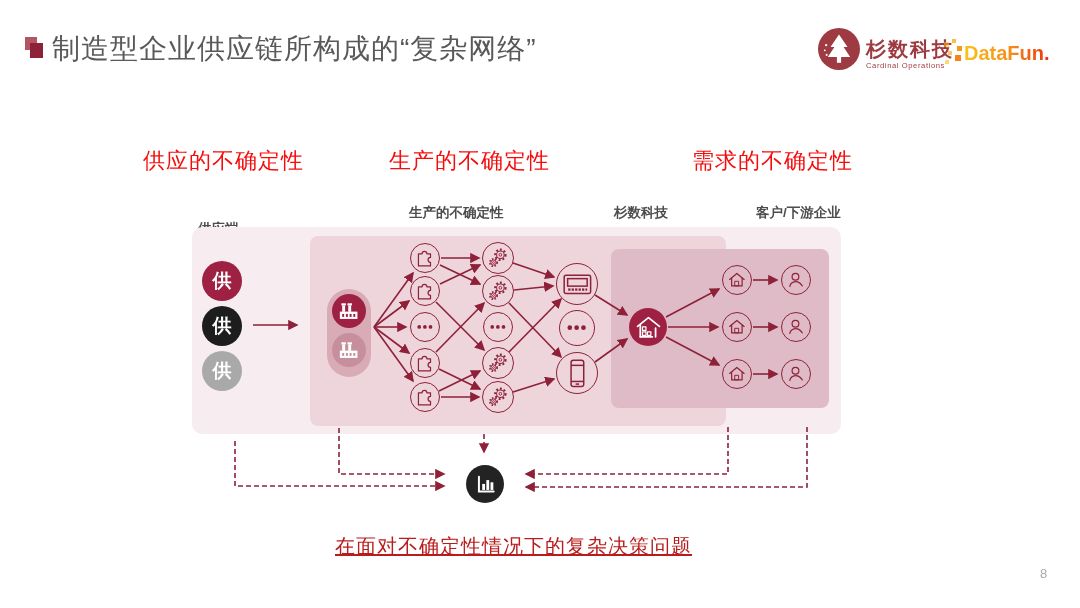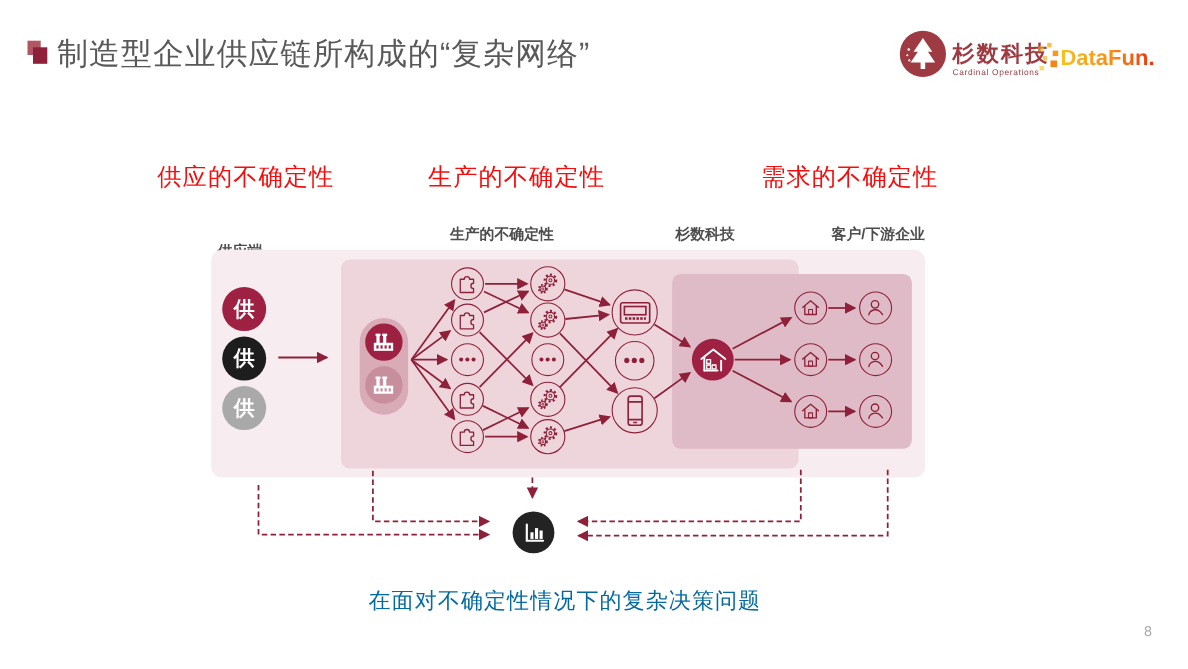--- a/index.html
+++ b/index.html
@@ -47,21 +47,21 @@
   .factory-pill { left:327px; top:289px; width:44px; height:88px; background:#d9abb7; border-radius:22px; }
 
   
   .node { position:absolute; border-radius:50%; display:flex; align-items:center; justify-content:center; }
   .outl { border:1.6px solid #8e2139; }
   .node svg { width:92%; height:92%; display:block; }
   .supply-node { width:40px; height:40px; color:#ffffff; font-weight:bold; font-size:19px; }
   .chart-node { background:#232323; }
 
   
-  .caption { left:335px; top:533px; font-size:20px; color:#0369a1; letter-spacing:1px; white-space:nowrap; }
+  .caption { left:335px; top:533px; font-size:20px; color:#b91c1c; letter-spacing:1px; white-space:nowrap;text-decoration:underline; }
   .page-num { left:1040px; top:566px; font-size:13px; color:#a8a8a8; }
 
   svg.wires { left:0; top:0; width:1080px; height:608px; pointer-events:none; }
 </style>
 </head>
 <body>
 
 <div class="abs title-bullet">
   <span class="sq-light"></span>
     <span class="sq-dark"></span>

